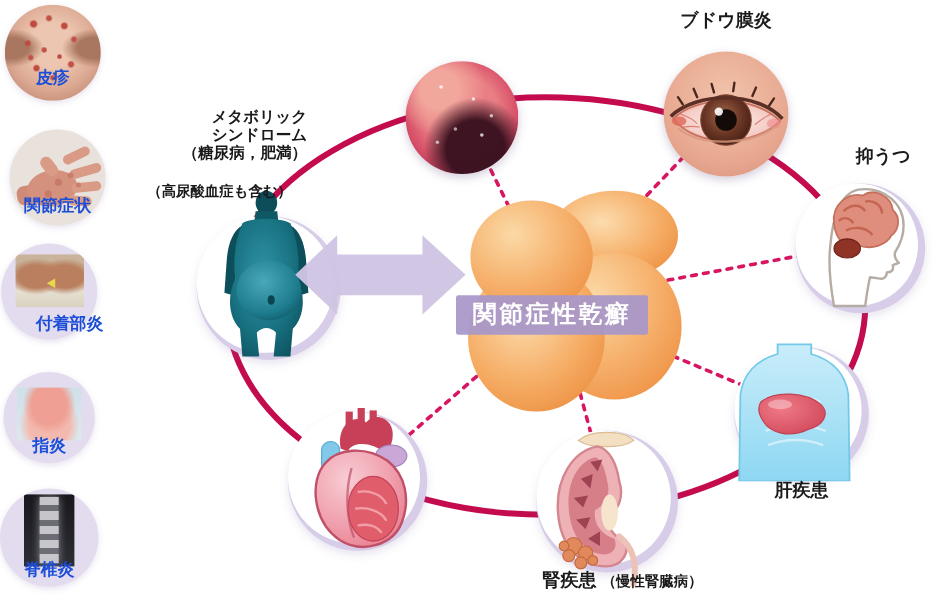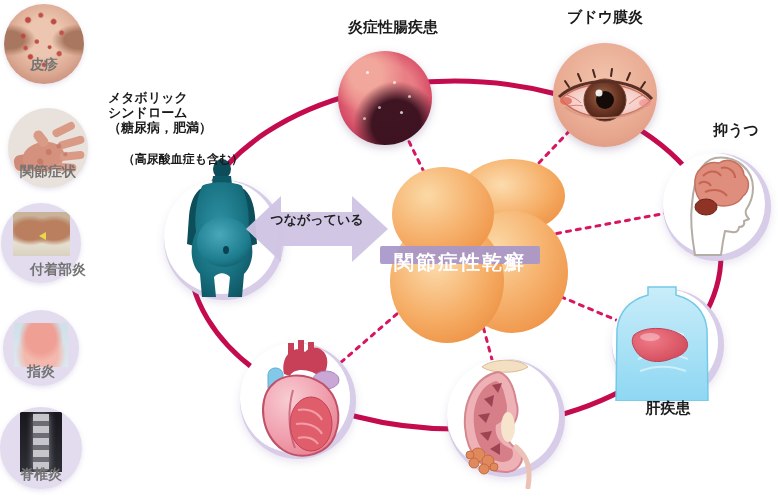--- a/index.html
+++ b/index.html
@@ -14,21 +14,21 @@
   .ill{z-index:3;pointer-events:none;}
   .lbl{z-index:5;font-weight:bold;white-space:nowrap;}
   
   .disc{border-radius:50%;background:#d7cde8;box-shadow:0 3px 8px rgba(120,100,160,.18);}
   .disc .inner{position:absolute;left:0;top:0;width:calc(100% - 6px);height:calc(100% - 6px);
                border-radius:50%;background:#fff;}
   .photo{border-radius:50%;box-shadow:0 3px 8px rgba(100,80,130,.28);overflow:hidden;}
   
   .sideCircle{border-radius:50%;background:#e3dcef;overflow:hidden;box-shadow:0 2px 5px rgba(120,100,160,.18);}
   .sideLbl{position:absolute;left:0;width:100%;text-align:center;font-weight:bold;
-           font-size:14px;color:#737373;z-index:5;white-space:nowrap;}
+           font-size:14px;color:#1d4ed8;z-index:5;white-space:nowrap;}
   .inset{position:absolute;z-index:2;}
   
   #skinPhoto{background:
     radial-gradient(circle at 30% 20%, #bf4a42 0 2.5%, rgba(0,0,0,0) 4.5%),
     radial-gradient(circle at 46% 14%, #c2514a 0 2%, rgba(0,0,0,0) 4%),
     radial-gradient(circle at 62% 22%, #bf4a42 0 2.5%, rgba(0,0,0,0) 4.5%),
     radial-gradient(circle at 72% 36%, #c2514a 0 2%, rgba(0,0,0,0) 4%),
     radial-gradient(circle at 24% 40%, #bf4a42 0 2%, rgba(0,0,0,0) 4%),
     radial-gradient(circle at 41% 47%, #c2514a 0 2.5%, rgba(0,0,0,0) 4.5%),
     radial-gradient(circle at 57% 54%, #bf4a42 0 2%, rgba(0,0,0,0) 4%),
@@ -62,31 +62,31 @@
     border-top:4px solid rgba(0,0,0,0);border-bottom:4px solid rgba(0,0,0,0);border-right:7px solid #e8d84a;}
   #toesInset{background:
     radial-gradient(ellipse at 50% 32%, #ef9f94 0 38%, rgba(0,0,0,0) 58%),
     radial-gradient(ellipse at 50% 70%, #f4b9ae 0 44%, rgba(0,0,0,0) 66%),
     linear-gradient(180deg,#cfe0e9 0%,#dde8ee 100%);}
   #xrayInset{background:linear-gradient(180deg,#17171c,#2e2e35);}
   #xraySpine{position:absolute;left:50%;top:4%;width:16px;height:92%;margin-left:-8px;
     background:repeating-linear-gradient(180deg,#d4d4da 0 7px,#73737c 7px 12px);
     box-shadow:0 0 7px rgba(230,230,240,.55);opacity:.92;}
   
-  #hubBanner{left:380px;top:246px;width:160px;height:18px;background:rgba(167,151,201,.93);
+  #hubBanner{left:380px;top:246px;width:160px;height:33px;background:rgba(167,151,201,.93);
     z-index:4;border-radius:2px;}
   #hubBanner span{display:block;text-align:center;line-height:33px;font-size:20px;font-weight:bold;
     color:#fff;letter-spacing:2px;}
   
   #bridgeLbl{left:252px;top:211px;width:130px;z-index:4;text-align:center;font-weight:bold;
     font-size:13px;line-height:17px;color:#222;}
   
   .nlabel{font-size:15px;}
   .nsub{font-size:12px;font-weight:bold;}
-  #metaLbl{left:108px;top:90px;width:148px;text-align:left;z-index:5;}
+  #metaLbl{left:108px;top:90px;width:148px;text-align:right;z-index:5;}
   #metaLbl div{font-size:13px;font-weight:bold;line-height:15px;}
   #metaNote{left:103px;top:151px;width:160px;text-align:center;font-size:12px;font-weight:bold;z-index:5;}
 </style>
 </head>
 <body>
 
 <div id="stage">
 
   <svg id="underlay" class="abs" width="778" height="500" viewBox="0 0 778 500">
     <ellipse cx="455" cy="255" rx="266" ry="174" fill="none" stroke="#c30b4e" stroke-width="5"></ellipse>
@@ -137,21 +137,20 @@
   <div class="abs sideLbl" style="left:3px;top:363px;width:76px;">指炎</div>
 
   <div class="abs sideCircle" style="left:0px;top:407px;width:82px;height:82px;">
     <div class="inset" id="xrayInset" style="left:20px;top:5px;width:42px;height:60px;">
         <div id="xraySpine"></div>
       </div>
   </div>
   <div class="abs sideLbl" style="left:0px;top:466px;width:82px;">脊椎炎</div>
 
   <div class="abs node photo" id="bowelPhoto" style="left:338px;top:51px;width:94px;height:94px;"></div>
-  <div class="abs lbl nlabel" style="left:333px;top:18px;width:120px;text-align:center;">炎症性腸疾患</div>
 
   <div class="abs node photo" id="eyePhoto" style="left:553px;top:43px;width:104px;height:104px;">
     <svg width="104" height="104" viewBox="0 0 104 104">
       <defs>
         <radialGradient id="scleraG" cx="50%" cy="50%" r="60%">
           <stop offset="0%" stop-color="#fbeeea"></stop>
             <stop offset="65%" stop-color="#f5cfc8"></stop>
           <stop offset="100%" stop-color="#ecab9f"></stop>
         </radialGradient>
         <radialGradient id="irisG" cx="45%" cy="42%" r="60%">
@@ -272,20 +271,24 @@
     <g fill="#e0895c" stroke="#c66a3e" stroke-width="1">
       <circle cx="30" cy="100" r="7"></circle>
         <circle cx="40" cy="106" r="6"></circle>
         <circle cx="26" cy="108" r="5"></circle>
       <circle cx="36" cy="114" r="5"></circle>
         <circle cx="46" cy="112" r="4"></circle>
         <circle cx="22" cy="100" r="4"></circle>
     </g>
     <path d="M68 92 C80 102 83 114 80 132" stroke="#ecc2b6" stroke-width="5" fill="none" stroke-linecap="round"></path>
   </svg>
+  <div class="abs lbl" style="left:452px;top:474px;width:200px;">
+    <span class="nlabel">腎疾患</span>
+    <span class="nsub">（慢性腎臓病）</span>
+  </div>
 
   <div class="abs node disc" style="left:164px;top:180px;width:120px;height:120px;">
       <div class="inner"></div>
     </div>
   <svg class="abs ill" style="left:166px;top:158px;" width="112" height="140" viewBox="0 0 112 140">
     <defs>
       <radialGradient id="tealG" cx="45%" cy="40%" r="75%">
         <stop offset="0%" stop-color="#2f93a6"></stop>
           <stop offset="60%" stop-color="#17707f"></stop>
         <stop offset="100%" stop-color="#0d4c59"></stop>
@@ -327,20 +330,19 @@
     <polygon points="246,229 281,196 281,212 352,212 352,196 388,229 352,262 352,246 281,246 281,262" fill="#cfc5e3" opacity=".96"></polygon>
     <g>
       <ellipse cx="512" cy="196" rx="53" ry="37" fill="url(#blobG2)"></ellipse>
       <ellipse cx="512" cy="272" rx="56" ry="61" fill="url(#blobG)"></ellipse>
       <ellipse cx="447" cy="281" rx="57" ry="62" fill="url(#blobG2)"></ellipse>
       <ellipse cx="443" cy="214" rx="51" ry="47" fill="url(#blobG)"></ellipse>
     </g>
   </svg>
 
   <div class="abs" id="bridgeLbl">
-    <div>つながっている</div>
   </div>
 
   <div class="abs" id="hubBanner">
     <span>関節症性乾癬</span>
   </div>
 
 </div>
 
 </body></html>

